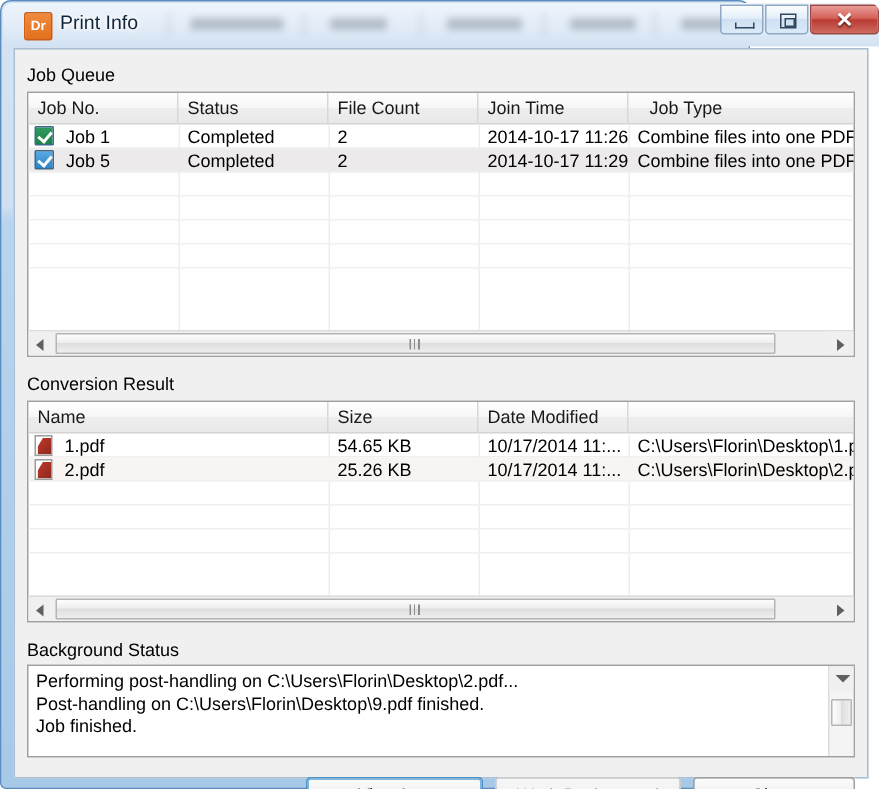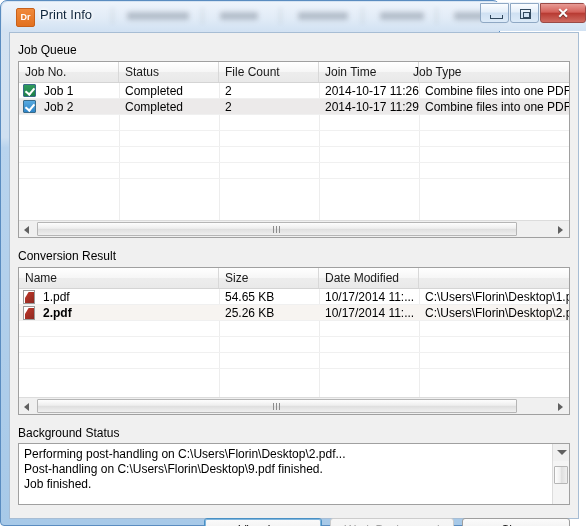--- a/index.html
+++ b/index.html
@@ -435,21 +435,21 @@
 
     <div class="group-label" style="left:8px; top:10px;">Job Queue</div>
 
     <div class="listview" id="job-queue-list" style="left:8px; top:28px; width:552px; height:177px;">
 
       <div class="lv-header">
         <div class="lv-th" style="left:0px;   width:100px;">Job No.</div>
         <div class="lv-th" style="left:100px; width:100px;">Status</div>
         <div class="lv-th" style="left:200px; width:100px;">File Count</div>
         <div class="lv-th" style="left:300px; width:100px;">Join Time</div>
-        <div class="lv-th" style="left:388px; width:152px; border-right:none;">Job Type</div>
+        <div class="lv-th" style="left:408px; width:152px; border-right:none;">Job Type</div>
       </div>
 
       <div class="lv-body">
         <div class="lv-colline" style="left:100px"></div>
         <div class="lv-colline" style="left:200px"></div>
         <div class="lv-colline" style="left:300px"></div>
         <div class="lv-colline" style="left:400px"></div>
 
         <div class="lv-row" style="top:0px;">
           <div class="cbx green">
@@ -459,21 +459,21 @@
           <div class="lv-cell" style="left:100px; width:100px;">Completed</div>
           <div class="lv-cell" style="left:200px; width:100px;">2</div>
           <div class="lv-cell" style="left:300px; width:100px;">2014-10-17 11:26</div>
           <div class="lv-cell" style="left:400px; width:152px;">Combine files into one PDF do</div>
         </div>
 
         <div class="lv-row sel" style="top:16px;">
           <div class="cbx blue">
               <div class="tick"></div>
             </div>
-          <div class="lv-cell" style="left:19px;  width:81px;">Job 2</div>
+          <div class="lv-cell" style="left:19px;  width:81px;">Job 5</div>
           <div class="lv-cell" style="left:100px; width:100px;">Completed</div>
           <div class="lv-cell" style="left:200px; width:100px;">2</div>
           <div class="lv-cell" style="left:300px; width:100px;">2014-10-17 11:29</div>
           <div class="lv-cell" style="left:400px; width:152px;">Combine files into one PDF do</div>
         </div>
 
         <div class="lv-row" style="top:32px;"></div>
         <div class="lv-row" style="top:48px;"></div>
         <div class="lv-row" style="top:64px;"></div>
         <div class="lv-row" style="top:80px;"></div>
@@ -510,21 +510,21 @@
         <div class="lv-row" style="top:0px;">
           <div class="pdfico"></div>
           <div class="lv-cell" style="left:18px;  width:182px;">1.pdf</div>
           <div class="lv-cell" style="left:200px; width:100px;">54.65 KB</div>
           <div class="lv-cell" style="left:300px; width:100px;">10/17/2014 11:...</div>
           <div class="lv-cell" style="left:400px; width:152px;">C:\Users\Florin\Desktop\1.pd</div>
         </div>
 
         <div class="lv-row alt" style="top:16px;">
           <div class="pdfico"></div>
-          <div class="lv-cell" style="left:18px;  width:182px;font-weight:bold;">2.pdf</div>
+          <div class="lv-cell" style="left:18px;  width:182px;">2.pdf</div>
           <div class="lv-cell" style="left:200px; width:100px;">25.26 KB</div>
           <div class="lv-cell" style="left:300px; width:100px;">10/17/2014 11:...</div>
           <div class="lv-cell" style="left:400px; width:152px;">C:\Users\Florin\Desktop\2.pd</div>
         </div>
 
         <div class="lv-row" style="top:32px;"></div>
         <div class="lv-row" style="top:48px;"></div>
         <div class="lv-row" style="top:64px;"></div>
       </div>
 

